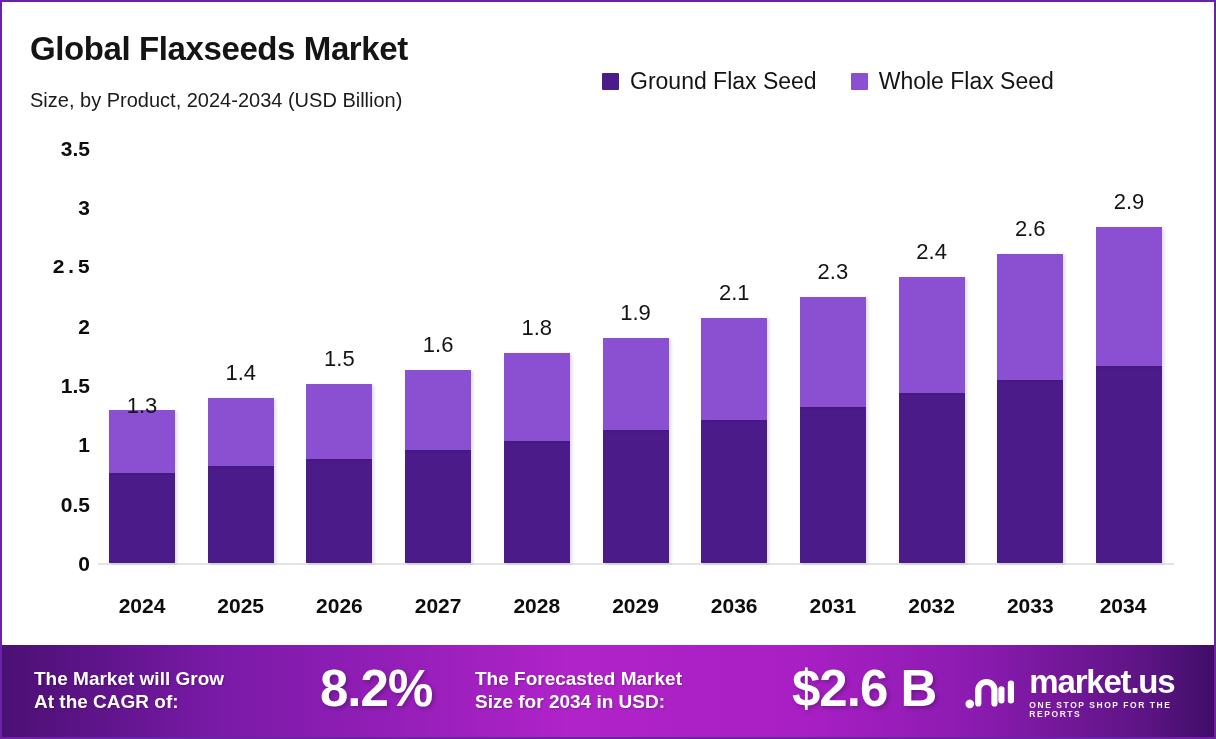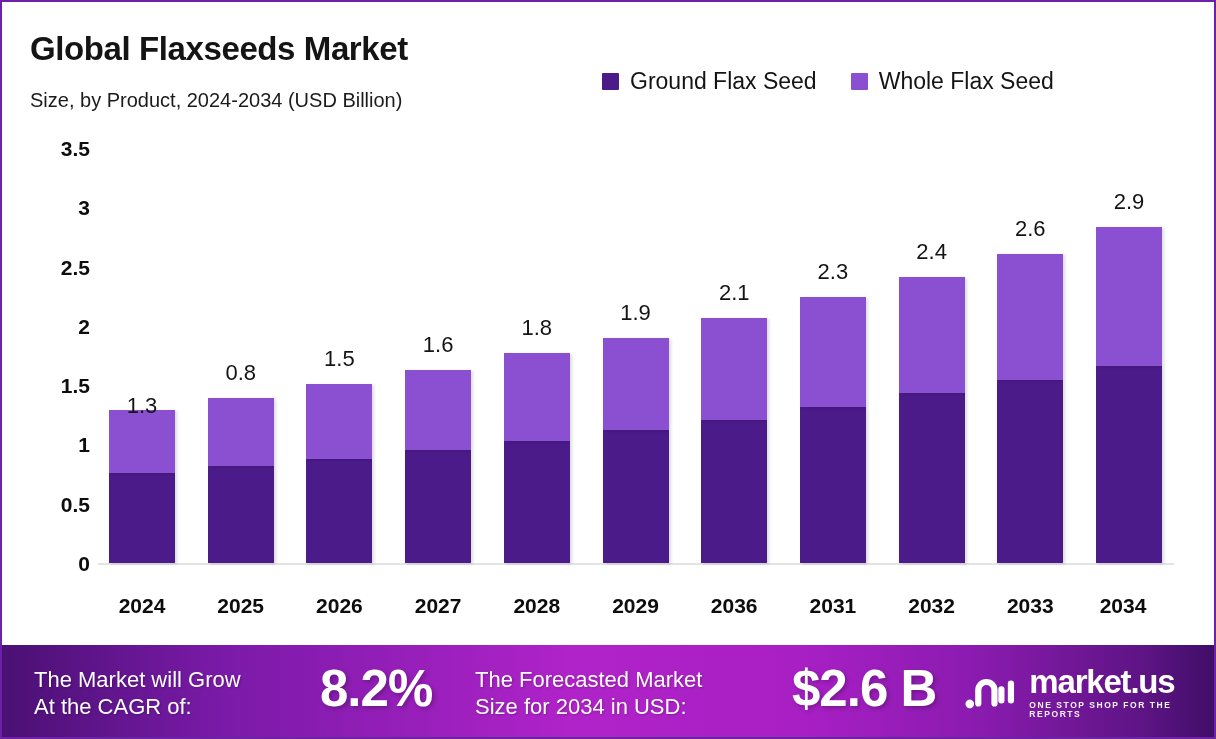--- a/index.html
+++ b/index.html
@@ -69,21 +69,21 @@
     font-size:21px;font-weight:bold;color:#0d0d0d;line-height:1;
   }
 
   
   #footer{
     position:absolute;left:0;bottom:0;width:1216px;height:92px;
     background:linear-gradient(90deg,#4a1073 0%,#7a1aa8 18%,#b023c9 47%,#a81fc4 66%,#8b1bb0 80%,#5d1484 94%,#3e0d66 100%);
     display:flex;align-items:center;
   }
   .f-text{
-    color:#ffffff;font-size:22px;font-weight:normal;line-height:1.22;
+    color:#ffffff;font-size:19px;font-weight:bold;line-height:1.22;
     text-shadow:1px 1px 2px rgba(0,0,0,0.22);
     white-space:pre-line;
   }
   #f-cagr-text{position:absolute;left:32px;top:22px;}
   #f-cagr-value{
     position:absolute;left:318px;top:18px;
     color:#ffffff;font-size:51px;font-weight:bold;line-height:1;
     letter-spacing:-1px;
     text-shadow:2px 2px 4px rgba(0,0,0,0.25);
   }
@@ -127,37 +127,37 @@
       </div>
   </div>
 
   <div id="plot">
     <div id="yaxis">
         <div class="ytick" style="top: 431px;">0</div>
         <div class="ytick" style="top: 371.714px;">0.5</div>
         <div class="ytick" style="top: 312.429px;">1</div>
         <div class="ytick" style="top: 253.143px;">1.5</div>
         <div class="ytick" style="top: 193.857px;">2</div>
-        <div class="ytick" style="top: 134.571px;">2.5</div>
+        <div class="ytick" style="top: 134.571px; font-family: Liberation Mono, monospace;">2.5</div>
         <div class="ytick" style="top: 75.2857px;">3</div>
         <div class="ytick" style="top: 16px;">3.5</div>
       </div>
     <div id="axisline"></div>
     <div id="bars">
         <div class="bargroup" style="left: 11px; bottom: 64px; height: 152.957px;">
           <div class="bar seg-ground" style="height: 90.1143px; background: rgb(75, 27, 138);"></div>
           <div class="bar seg-whole" style="height: 62.8429px; bottom: 90.1143px; background: rgb(139, 79, 209);"></div>
         </div>
         <div class="bar-total-label" style="left: 11px; top: 242.043px; margin-top: 21px;">1.3</div>
         <div class="xtick" style="left: 11px; top: 463px;">2024</div>
         <div class="bargroup" style="left: 109.7px; bottom: 64px; height: 164.814px;">
           <div class="bar seg-ground" style="height: 97.2286px; background: rgb(75, 27, 138);"></div>
           <div class="bar seg-whole" style="height: 67.5857px; bottom: 97.2286px; background: rgb(139, 79, 209);"></div>
         </div>
-        <div class="bar-total-label" style="left: 109.7px; top: 230.186px;">0.8</div>
+        <div class="bar-total-label" style="left: 109.7px; top: 230.186px;">1.4</div>
         <div class="xtick" style="left: 109.7px; top: 463px;">2025</div>
         <div class="bargroup" style="left: 208.4px; bottom: 64px; height: 179.043px;">
           <div class="bar seg-ground" style="height: 104.343px; background: rgb(75, 27, 138);"></div>
           <div class="bar seg-whole" style="height: 74.7px; bottom: 104.343px; background: rgb(139, 79, 209);"></div>
         </div>
         <div class="bar-total-label" style="left: 208.4px; top: 215.957px;">1.5</div>
         <div class="xtick" style="left: 208.4px; top: 463px;">2026</div>
         <div class="bargroup" style="left: 307.1px; bottom: 64px; height: 193.271px;">
           <div class="bar seg-ground" style="height: 112.643px; background: rgb(75, 27, 138);"></div>
           <div class="bar seg-whole" style="height: 80.6286px; bottom: 112.643px; background: rgb(139, 79, 209);"></div>

